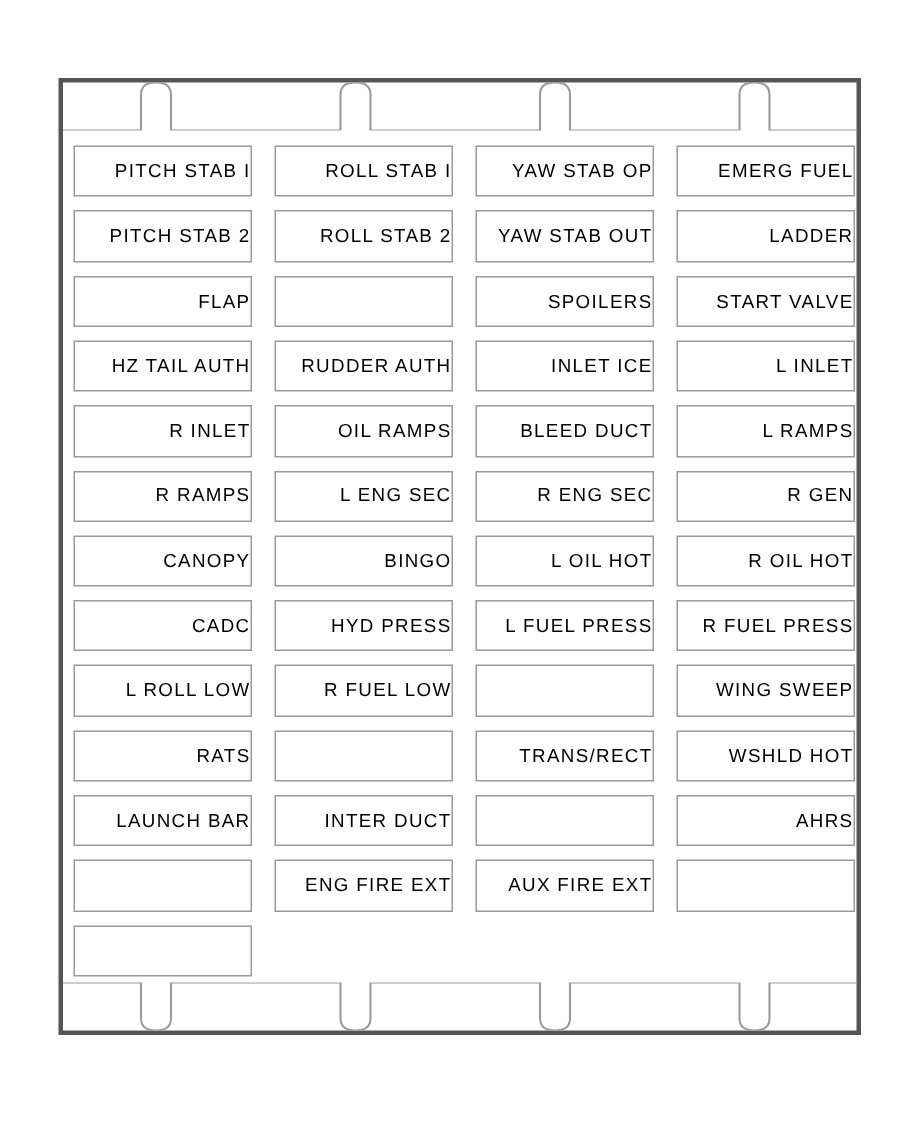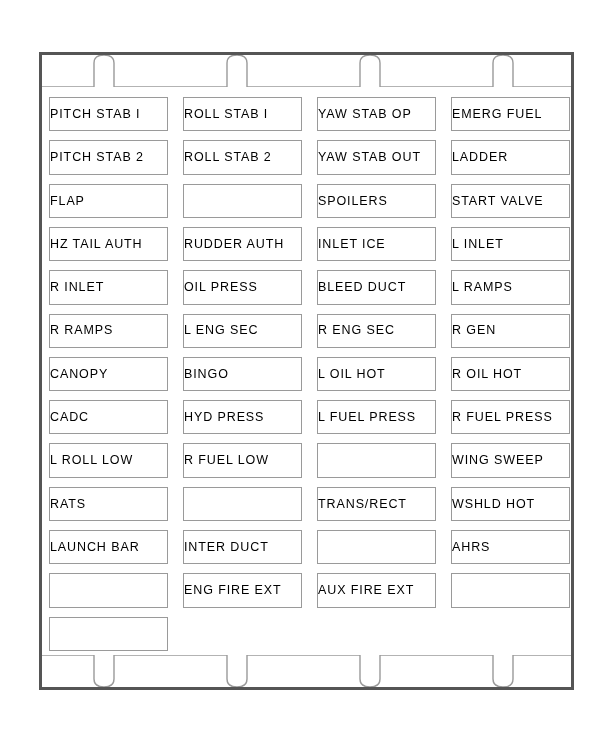--- a/index.html
+++ b/index.html
@@ -64,21 +64,21 @@
     column-gap: 15px;
     row-gap: 9px;
   }
 
   .cell {
     box-sizing: border-box;
     border: 1px solid #9a9a9a;
     background: #ffffff;
     display: flex;
     align-items: center;
-    justify-content: flex-start;
+    justify-content: flex-end;
     overflow: hidden;
   }
 
   .cell-label {
     font-family: "Liberation Sans", "DejaVu Sans", sans-serif;
     font-size: 12.5px;
     line-height: 1;
     color: #000000;
     letter-spacing: 0.9px;
     white-space: nowrap;
@@ -167,21 +167,21 @@
           <span class="cell-label">INLET ICE</span>
         </div>
 
       <div class="cell">
           <span class="cell-label">L INLET</span>
         </div>
       <div class="cell">
           <span class="cell-label">R INLET</span>
         </div>
       <div class="cell">
-          <span class="cell-label">OIL PRESS</span>
+          <span class="cell-label">OIL RAMPS</span>
         </div>
       <div class="cell">
           <span class="cell-label">BLEED DUCT</span>
         </div>
 
       <div class="cell">
           <span class="cell-label">L RAMPS</span>
         </div>
       <div class="cell">
           <span class="cell-label">R RAMPS</span>

